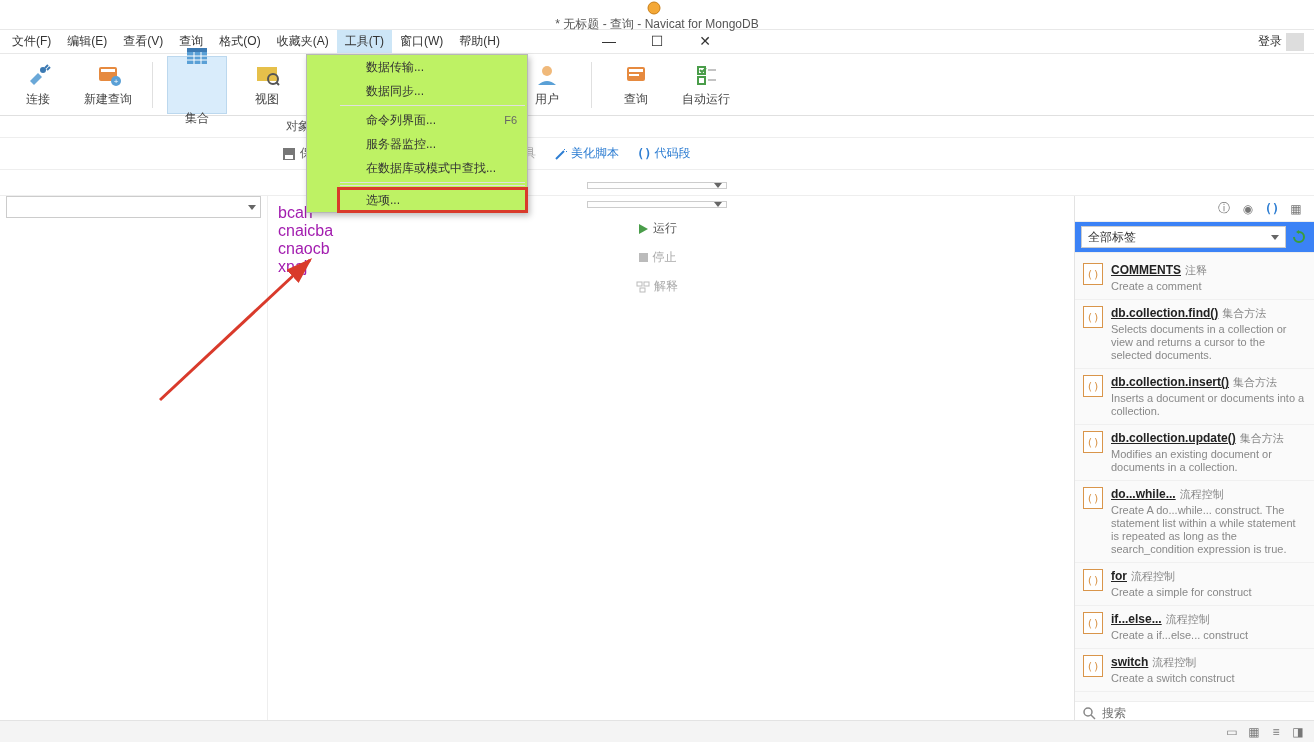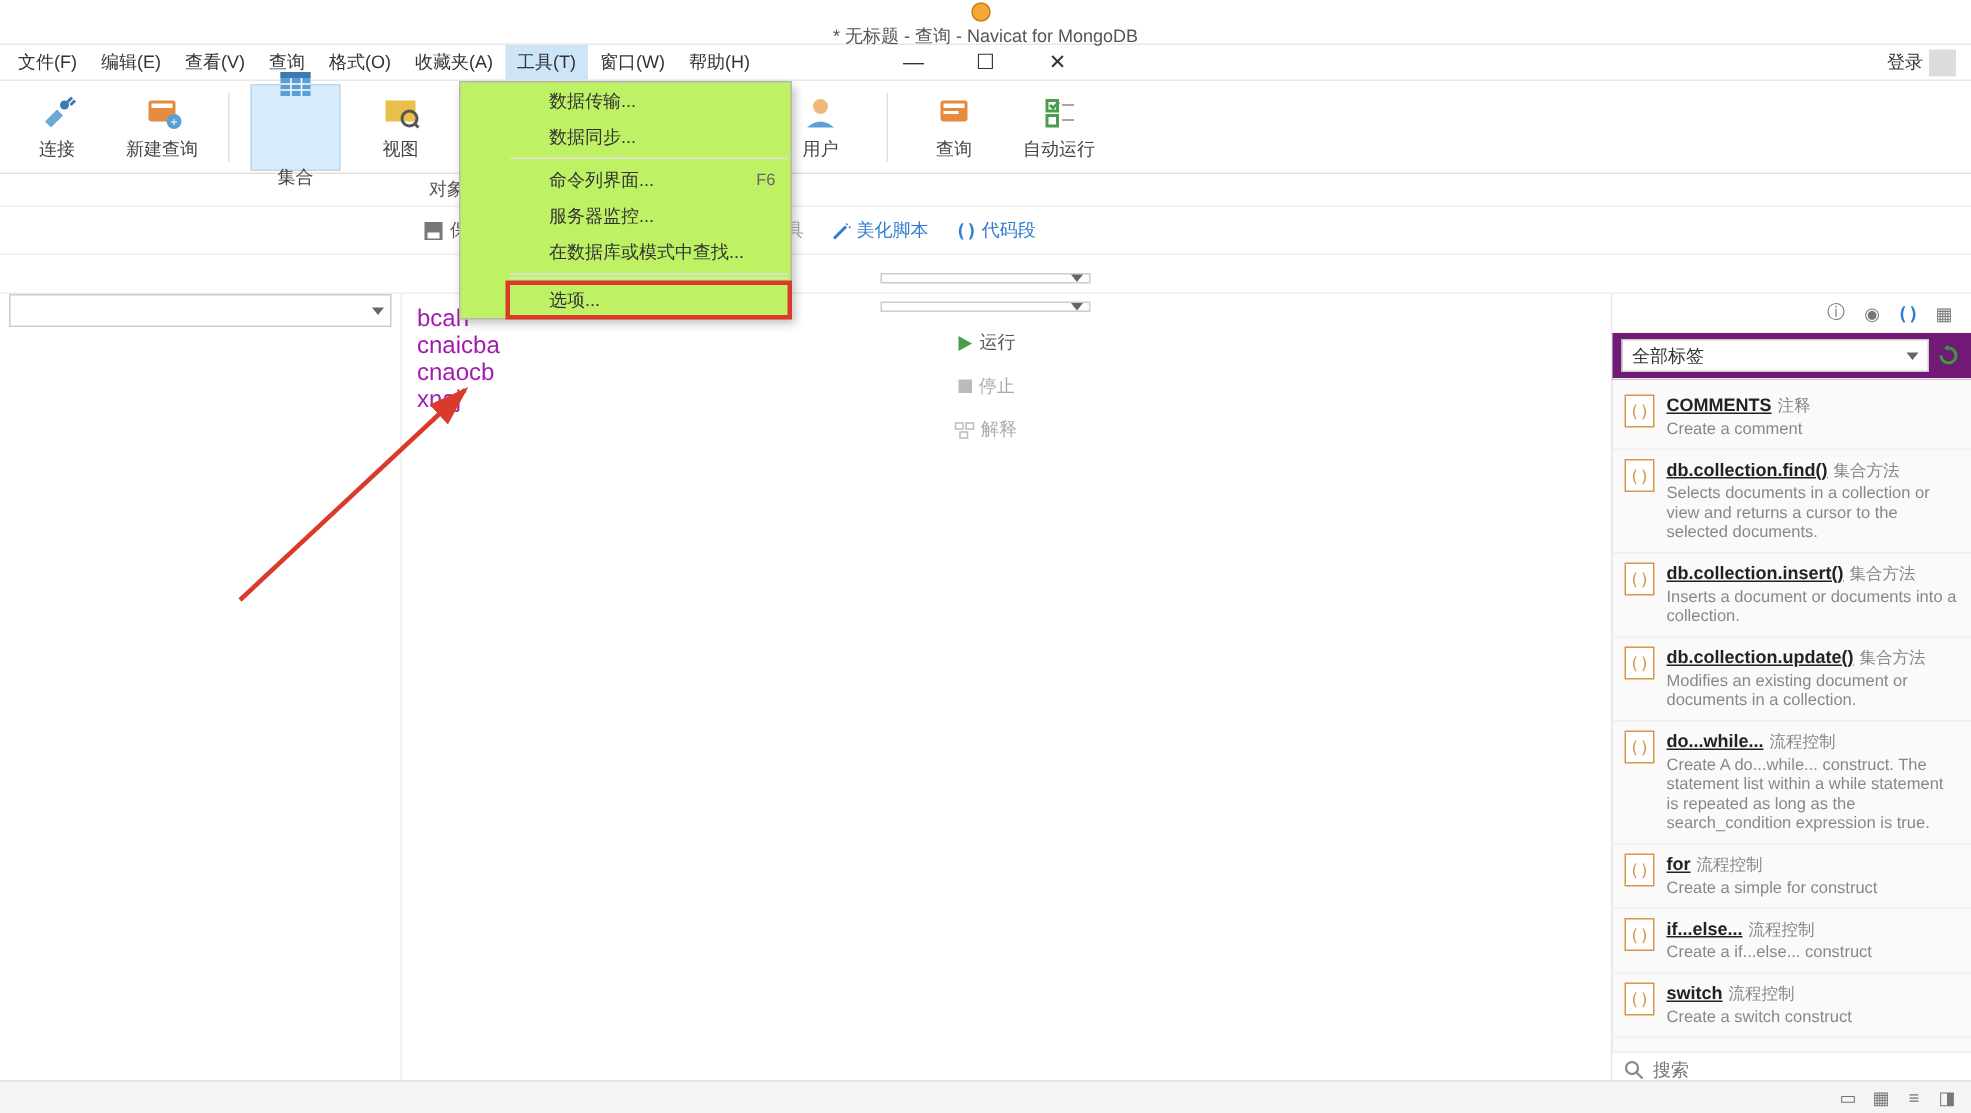--- a/index.html
+++ b/index.html
@@ -54,21 +54,21 @@
 
 .main { display:flex; height: 528px; }
 .left-pane { width:268px; border-right:1px solid #eee; }
 .editor { flex:1; padding: 8px 10px; font-family: Consolas, monospace; font-size:16px; color:#a21caf; position:relative; }
 .editor .line { line-height: 18px; }
 
 .right-panel { width: 240px; border-left:1px solid #e3e3e3; display:flex; flex-direction:column; background:#fafafa; }
 .rp-icons { height:26px; display:flex; justify-content:flex-end; align-items:center; gap:8px; padding:0 10px; background:#fff; border-bottom:1px solid #eee;}
 .rp-icons .ic { width:16px; height:16px; display:flex; align-items:center; justify-content:center; cursor:pointer; color:#777; }
 .rp-icons .ic.active { color:#2d7dd2; }
-.tags-row { display:flex; align-items:center; padding:4px 6px; gap:4px; border-bottom:1px solid #eee; background:#701a75;}
+.tags-row { display:flex; align-items:center; padding:4px 6px; gap:4px; border-bottom:1px solid #eee; background:#3b82f6;}
 .tags-dd { flex:1; border:1px solid #ccc; height:22px; display:flex; align-items:center; padding:0 6px; background:#fff; justify-content:space-between;}
 .refresh-ic { width:18px; height:18px; display:flex; align-items:center; justify-content:center; color:#3a9d3a; cursor:pointer;}
 .snippets { flex:1; overflow-y:auto; padding: 4px 0; }
 .snip { display:flex; gap:8px; padding:6px 8px; border-bottom:1px solid #f0f0f0; cursor:pointer;}
 .snip .sicon { width:20px; height:22px; flex-shrink:0; border:1px solid #d9954a; display:flex; align-items:center; justify-content:center; color:#d9954a; font-family:monospace; font-size:11px; background:#fff;}
 .snip .stext .stitle { font-size:12px; color:#333; }
 .snip .stext .stitle b { color:#222;text-decoration:underline; }
 .snip .stext .stitle .tag { color:#888; font-size:11px; margin-left:4px;}
 .snip .stext .sdesc { color:#888; font-size:11px; line-height:13px; margin-top:2px;}
 .search-row { border-top:1px solid #eee; padding:4px 8px; display:flex; align-items:center; gap:6px; background:#fff;}

